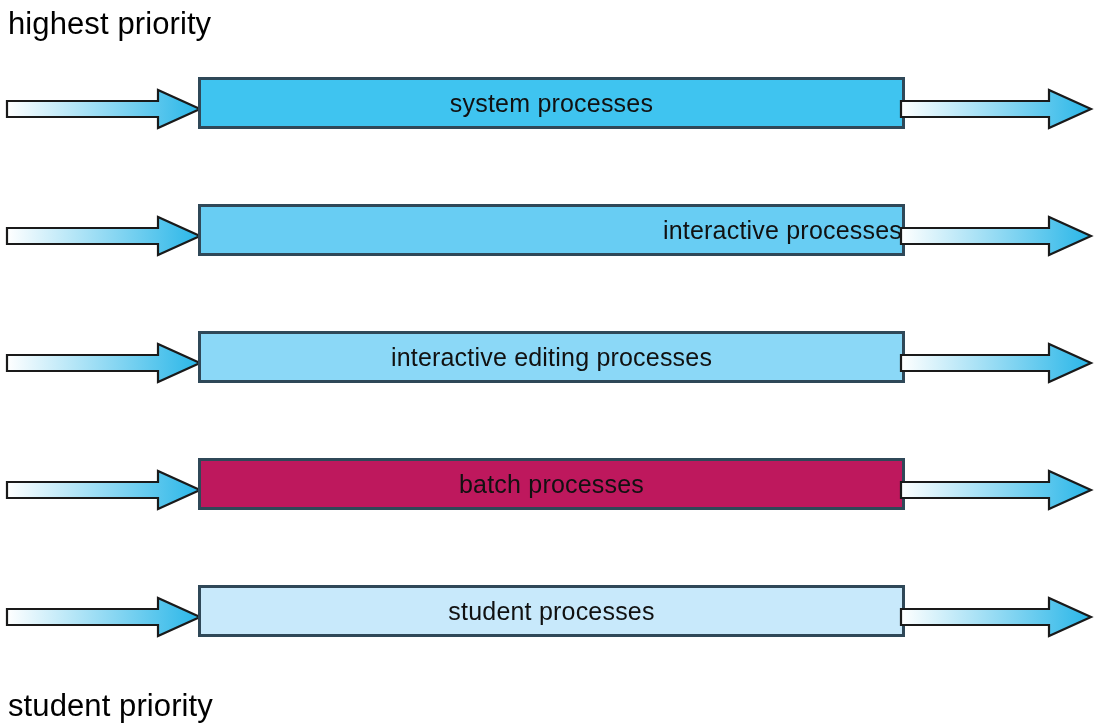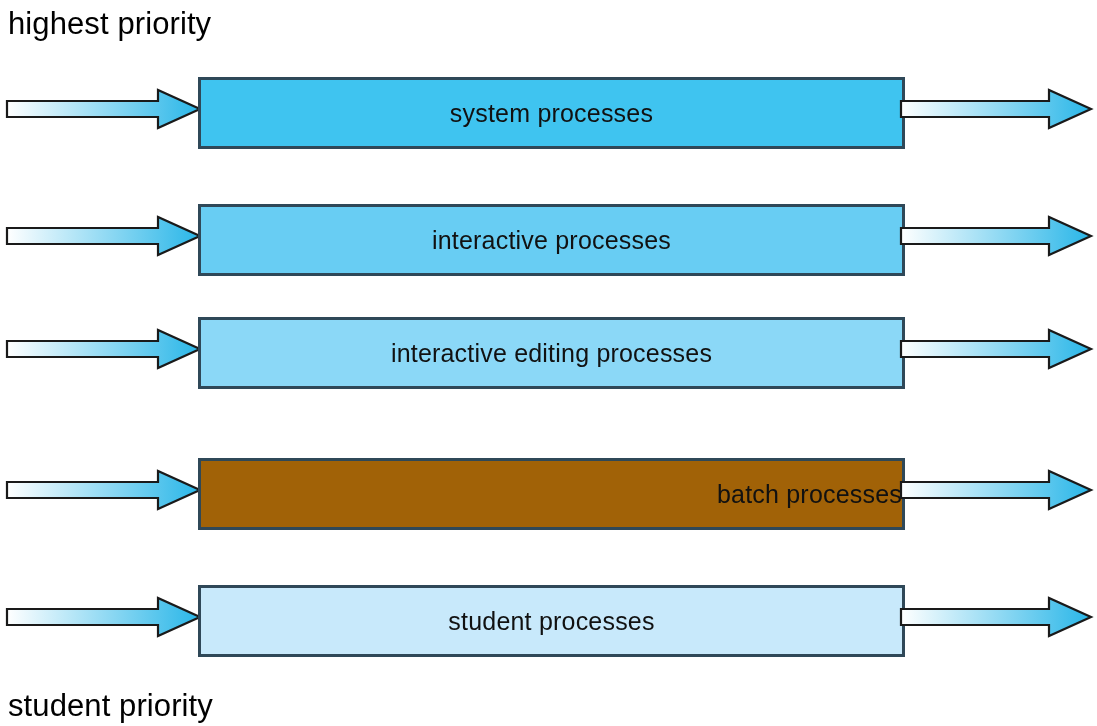--- a/index.html
+++ b/index.html
@@ -33,21 +33,21 @@
     position: absolute;
     left: 0;
     width: 1097px;
     height: 64px;
   }
   .box {
     position: absolute;
     left: 198px;
     top: 0;
     width: 707px;
-    height: 72px;
+    height: 52px;
     box-sizing: border-box;
     border: 3px solid #2f4858;
     display: flex;
     align-items: center;
     justify-content: center;
   }
   .box-label {
     font-size: 25px;
     color: #111111;
     letter-spacing: 0.2px;
@@ -96,34 +96,34 @@
       <div class="row" style="top: 204px;">
         <svg class="arrow arrow-in" viewBox="0 0 196 44" preserveAspectRatio="none">
           <defs>
             <linearGradient id="gin1" x1="0" y1="0" x2="1" y2="0">
               <stop offset="0%" stop-color="#ffffff"></stop>
               <stop offset="100%" stop-color="#29b6e8"></stop>
             </linearGradient>
           </defs>
           <polygon points="1,14 152,14 152,3 194,22 152,41 152,30 1,30" fill="url(#gin1)" stroke="#1a1a1a" stroke-width="2.2" stroke-linejoin="miter"></polygon>
         </svg>
-        <div class="box" style="background: rgb(104, 205, 243); border-color: rgb(47, 72, 88);">
+        <div class="box" style="background: rgb(104, 205, 243); border-color: rgb(47, 72, 88); justify-content: flex-end;">
           <span class="box-label">interactive processes</span>
         </div>
         <svg class="arrow arrow-out" viewBox="0 0 192 44" preserveAspectRatio="none">
           <defs>
             <linearGradient id="gout1" x1="0" y1="0" x2="1" y2="0">
               <stop offset="0%" stop-color="#ffffff"></stop>
               <stop offset="100%" stop-color="#29b6e8"></stop>
             </linearGradient>
           </defs>
           <polygon points="0,14 148,14 148,3 190,22 148,41 148,30 0,30" fill="url(#gout1)" stroke="#1a1a1a" stroke-width="2.2" stroke-linejoin="miter"></polygon>
         </svg>
       </div>
-      <div class="row" style="top: 317px;">
+      <div class="row" style="top: 331px;">
         <svg class="arrow arrow-in" viewBox="0 0 196 44" preserveAspectRatio="none">
           <defs>
             <linearGradient id="gin2" x1="0" y1="0" x2="1" y2="0">
               <stop offset="0%" stop-color="#ffffff"></stop>
               <stop offset="100%" stop-color="#29b6e8"></stop>
             </linearGradient>
           </defs>
           <polygon points="1,14 152,14 152,3 194,22 152,41 152,30 1,30" fill="url(#gin2)" stroke="#1a1a1a" stroke-width="2.2" stroke-linejoin="miter"></polygon>
         </svg>
         <div class="box" style="background: rgb(139, 216, 247); border-color: rgb(47, 72, 88);">
@@ -142,21 +142,21 @@
       <div class="row" style="top: 458px;">
         <svg class="arrow arrow-in" viewBox="0 0 196 44" preserveAspectRatio="none">
           <defs>
             <linearGradient id="gin3" x1="0" y1="0" x2="1" y2="0">
               <stop offset="0%" stop-color="#ffffff"></stop>
               <stop offset="100%" stop-color="#29b6e8"></stop>
             </linearGradient>
           </defs>
           <polygon points="1,14 152,14 152,3 194,22 152,41 152,30 1,30" fill="url(#gin3)" stroke="#1a1a1a" stroke-width="2.2" stroke-linejoin="miter"></polygon>
         </svg>
-        <div class="box" style="background: #a16207; border-color: rgb(47, 72, 88); justify-content: flex-end;">
+        <div class="box" style="background: #be185d; border-color: rgb(47, 72, 88);">
           <span class="box-label">batch processes</span>
         </div>
         <svg class="arrow arrow-out" viewBox="0 0 192 44" preserveAspectRatio="none">
           <defs>
             <linearGradient id="gout3" x1="0" y1="0" x2="1" y2="0">
               <stop offset="0%" stop-color="#ffffff"></stop>
               <stop offset="100%" stop-color="#29b6e8"></stop>
             </linearGradient>
           </defs>
           <polygon points="0,14 148,14 148,3 190,22 148,41 148,30 0,30" fill="url(#gout3)" stroke="#1a1a1a" stroke-width="2.2" stroke-linejoin="miter"></polygon>

